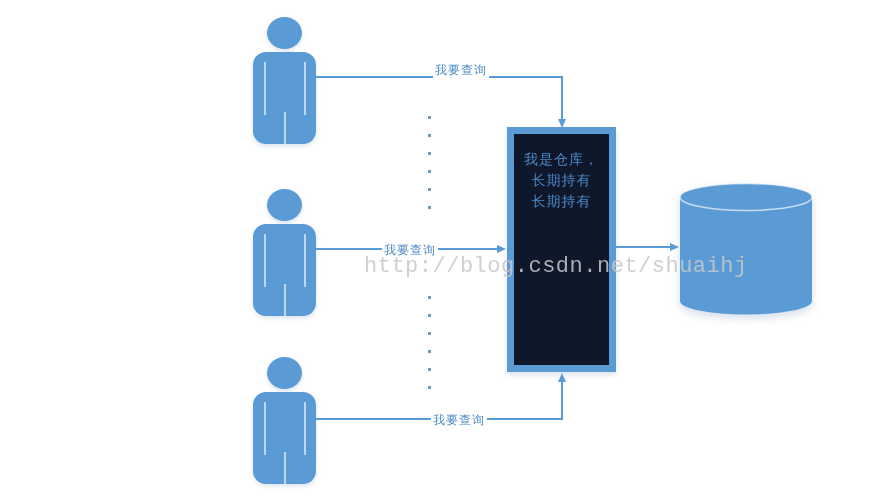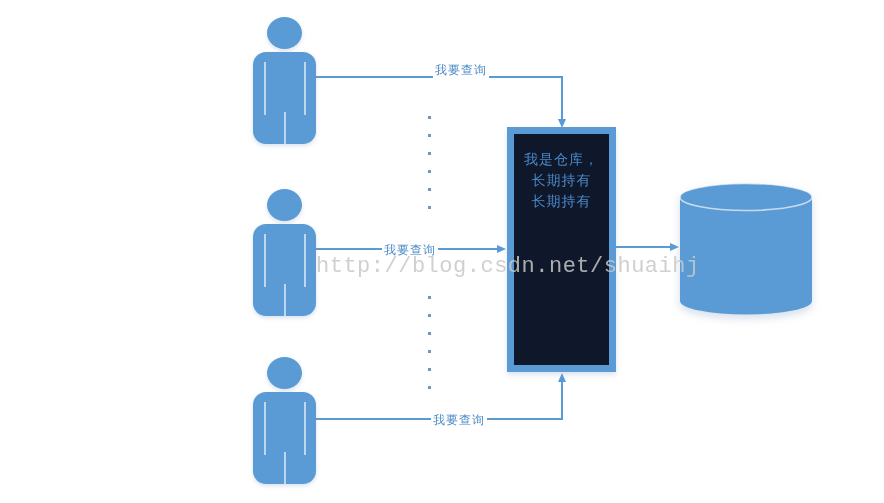--- a/index.html
+++ b/index.html
@@ -38,21 +38,21 @@
   .warehouse-text{
     margin-top:15px;text-align:center;color:var(--label-blue,#4A89C7);
     font-size:14px;line-height:21px;letter-spacing:1px;
   }
   
   .db{color:var(--shape-blue,#5B9BD5);filter:drop-shadow(0 4px 4px rgba(120,150,190,.3));z-index:1;}
   
   .watermark{
     z-index:5;font-family:"Liberation Mono","DejaVu Sans Mono",monospace;
     font-size:22px;color:var(--watermark-gray,#C8C8C8);opacity:.85;
-    white-space:nowrap;letter-spacing:.5px;
+    white-space:nowrap;letter-spacing:.5px;padding-left:48px;
   }
 </style>
 </head>
 <body>
 
 <div id="canvas">
 
   <svg class="abs person" style="left:253px;top:17px" width="64" height="127" viewBox="0 0 64 127">
     <ellipse cx="31.5" cy="16" rx="17.5" ry="16" fill="currentColor"></ellipse>
     <rect x="0" y="35" width="63" height="92" rx="13" fill="currentColor"></rect>

